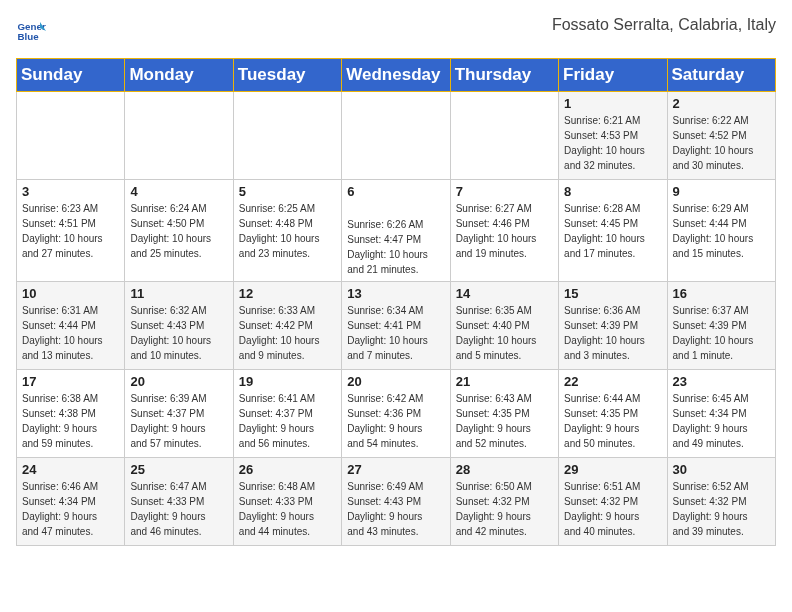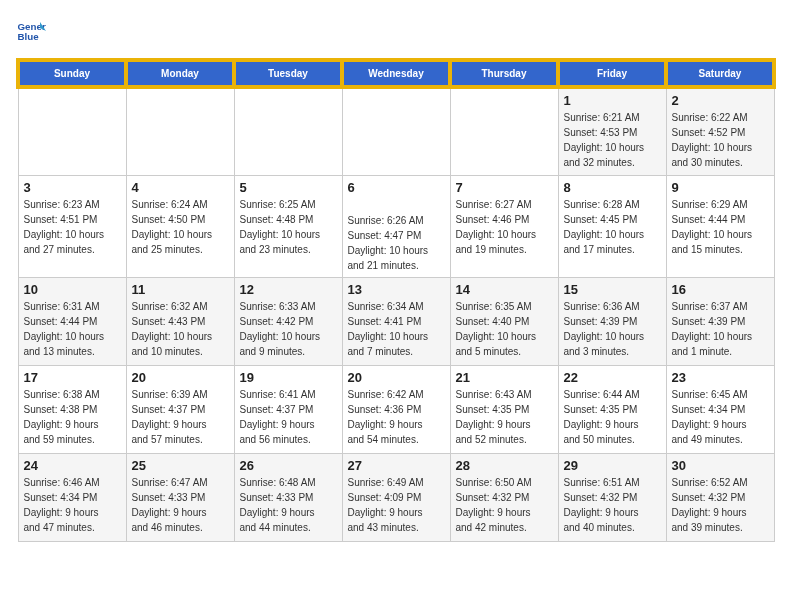--- a/index.html
+++ b/index.html
@@ -39,25 +39,25 @@
     }
     table {
       width: 100%;
       border-collapse: collapse;
     }
     thead tr {
       background: #3366cc;
     }
     thead th {
       color: #fff;
-      font-size: 10px;
+      font-size: 17px;
       font-weight: bold;
       padding: 6px 4px;
-      text-align: center;
-      border: 4px solid #eab308;
+      text-align: left;
+      border: 1px solid #eab308;
     }
     tbody tr {
       vertical-align: top;
     }
     tbody td {
       border: 1px solid #ccc;
       padding: 4px 5px;
       font-size: 10.5px;
       color: #333;
       height: 88px;
@@ -90,20 +90,21 @@
 
 <div class="header-area">
   <div class="logo">
     <svg class="logo-icon" viewBox="0 0 40 40">
       <text x="2" y="18" font-size="13" font-weight="bold" fill="#2255aa">General</text>
       <text x="2" y="32" font-size="13" font-weight="bold" fill="#2255aa">Blue</text>
       <polygon points="32,8 40,20 32,16" fill="#3399cc"></polygon>
     </svg>
   </div>
   <div class="title-area">
+    <div class="subtitle">Fossato Serralta, Calabria, Italy</div>
   </div>
 </div>
 
 <table>
   <thead>
     <tr>
     <th>Sunday</th>
         <th>Monday</th>
         <th>Tuesday</th>
         <th>Wednesday</th>
@@ -305,21 +306,21 @@
         <td>
           <span class="day-num">26</span>
           <div class="day-info" style="white-space: pre-line;">Sunrise: 6:48 AM
 Sunset: 4:33 PM
 Daylight: 9 hours
 and 44 minutes.</div>
         </td>
         <td>
           <span class="day-num">27</span>
           <div class="day-info" style="white-space: pre-line;">Sunrise: 6:49 AM
-Sunset: 4:09 PM
+Sunset: 4:43 PM
 Daylight: 9 hours
 and 43 minutes.</div>
         </td>
         <td>
           <span class="day-num">28</span>
           <div class="day-info" style="white-space: pre-line;">Sunrise: 6:50 AM
 Sunset: 4:32 PM
 Daylight: 9 hours
 and 42 minutes.</div>
         </td>

